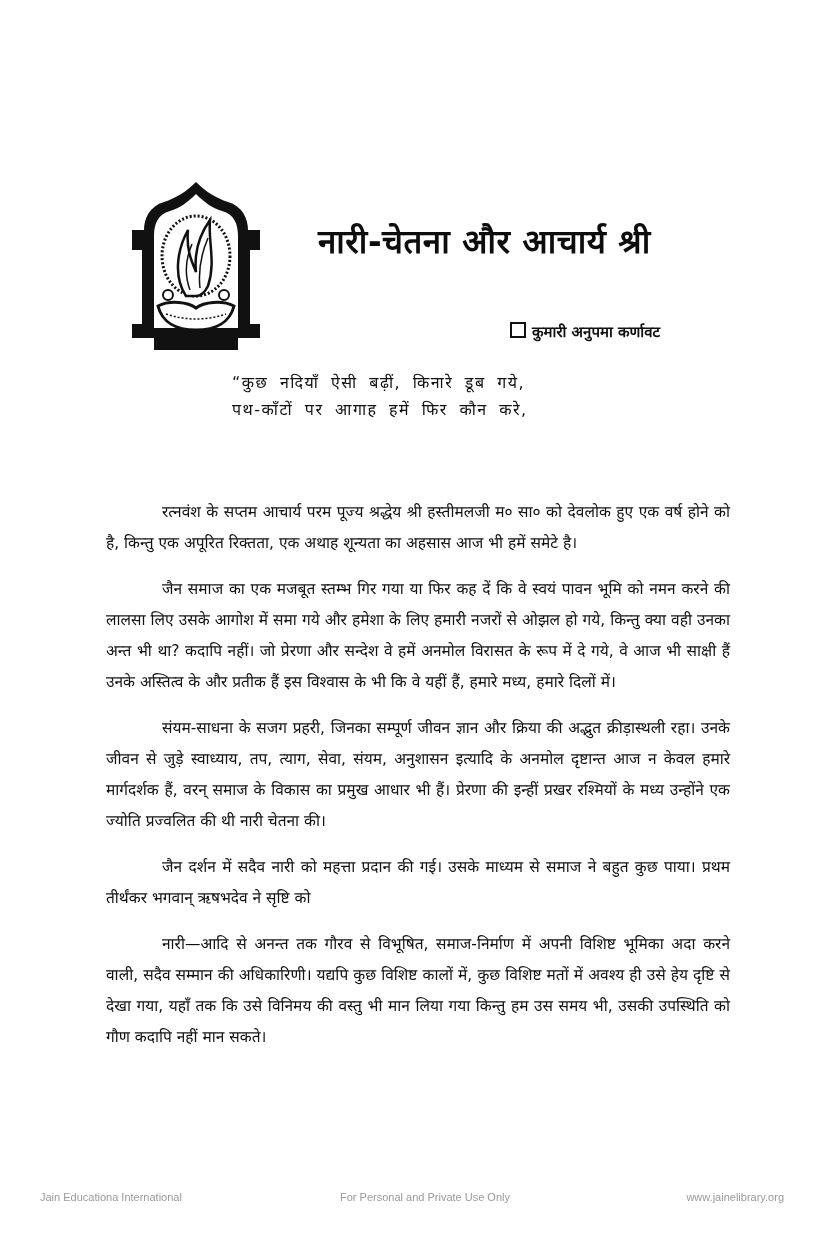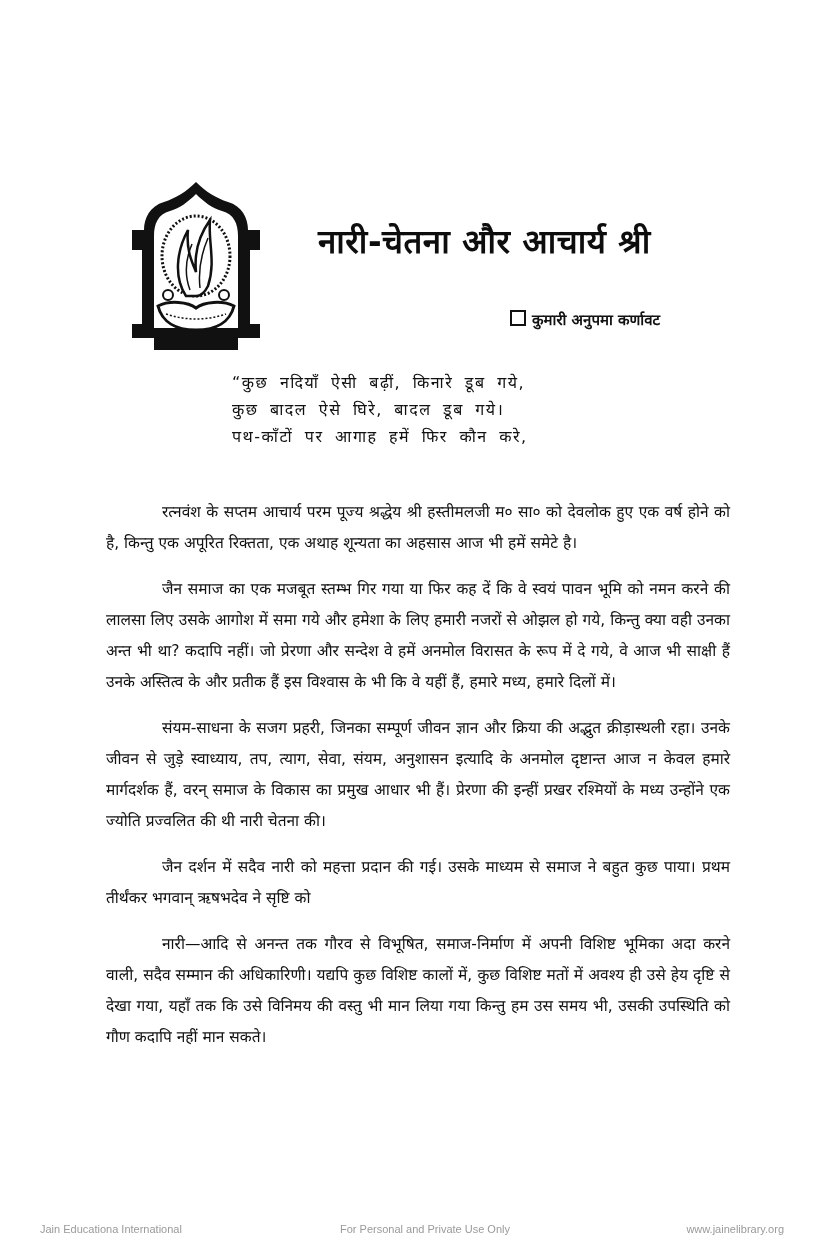--- a/index.html
+++ b/index.html
@@ -8,42 +8,42 @@
       font-family: "DejaVu Sans", sans-serif; color: #111111;
     }
     .page { position: absolute; left: 0; top: 0; width: 828px; height: 939px; }
     .emblem { position: absolute; left: 124px; top: 178px; width: 144px; height: 180px; }
     .title {
       position: absolute; left: 318px; top: 218px; width: 420px;
       font-size: 33px; font-weight: bold; letter-spacing: 0.5px; white-space: nowrap;
       color: #0d0d0d;
     }
     .author {
-      position: absolute; left: 510px; top: 309px; white-space: nowrap;
+      position: absolute; left: 510px; top: 321px; white-space: nowrap;
       font-size: 15px; font-weight: bold; color: #111;
     }
     .author .box {
       display: inline-block; width: 12px; height: 12px; border: 2px solid #111;
       vertical-align: -1px; margin-right: 6px;
     }
     .poem {
       position: absolute; left: 232px; top: 369px; width: 420px;
       font-size: 16px; line-height: 27px;
     }
     .poem .line { white-space: nowrap; letter-spacing: 1.5px; word-spacing: 5px; }
     .body-text {
       position: absolute; left: 106px; top: 497px; width: 624px;
       font-size: 15.5px; line-height: 31px;
     }
     .para { text-align: justify; text-indent: 56px; margin: 0 0 15px 0; }
     .footer {
       position: absolute; top: 1191px; left: 0; width: 828px; height: 18px;
       font-family: "Liberation Sans", sans-serif; font-size: 11px; color: #9a9a9a;
     }
-    .footer span { position: absolute; white-space: nowrap; margin-top: 32px; }
+    .footer span { position: absolute; white-space: nowrap; }
     .footer .f-left { left: 40px; }
     .footer .f-center { left: 340px; }
     .footer .f-right { right: 44px; }
   </style>
 </head>
 <body>
 
 <div class="page">
 
   <div class="emblem">
@@ -66,21 +66,20 @@
   </div>
 
   <div class="title">नारी-चेतना और आचार्य श्री</div>
 
   <div class="author">
     <span class="box"></span><span>कुमारी अनुपमा कर्णावट</span>
   </div>
 
   <div class="poem">
     <div class="line">“कुछ नदियाँ ऐसी बढ़ीं, किनारे डूब गये,</div>
-    <div class="line">कुछ बादल ऐसे घिरे, बादल डूब गये।</div>
     <div class="line">पथ-काँटों पर आगाह हमें फिर कौन करे,</div>
   </div>
 
   <div class="body-text">
     <p class="para">रत्नवंश के सप्तम आचार्य परम पूज्य श्रद्धेय श्री हस्तीमलजी म० सा० को देवलोक हुए एक वर्ष होने को है, किन्तु एक अपूरित रिक्तता, एक अथाह शून्यता का अहसास आज भी हमें समेटे है।</p>
     <p class="para">जैन समाज का एक मजबूत स्तम्भ गिर गया या फिर कह दें कि वे स्वयं पावन भूमि को नमन करने की लालसा लिए उसके आगोश में समा गये और हमेशा के लिए हमारी नजरों से ओझल हो गये, किन्तु क्या वही उनका अन्त भी था? कदापि नहीं। जो प्रेरणा और सन्देश वे हमें अनमोल विरासत के रूप में दे गये, वे आज भी साक्षी हैं उनके अस्तित्व के और प्रतीक हैं इस विश्वास के भी कि वे यहीं हैं, हमारे मध्य, हमारे दिलों में।</p>
     <p class="para">संयम-साधना के सजग प्रहरी, जिनका सम्पूर्ण जीवन ज्ञान और क्रिया की अद्भुत क्रीड़ास्थली रहा। उनके जीवन से जुड़े स्वाध्याय, तप, त्याग, सेवा, संयम, अनुशासन इत्यादि के अनमोल दृष्टान्त आज न केवल हमारे मार्गदर्शक हैं, वरन् समाज के विकास का प्रमुख आधार भी हैं। प्रेरणा की इन्हीं प्रखर रश्मियों के मध्य उन्होंने एक ज्योति प्रज्वलित की थी नारी चेतना की।</p>
     <p class="para">जैन दर्शन में सदैव नारी को महत्ता प्रदान की गई। उसके माध्यम से समाज ने बहुत कुछ पाया। प्रथम तीर्थंकर भगवान् ऋषभदेव ने सृष्टि को</p>
     <p class="para">नारी—आदि से अनन्त तक गौरव से विभूषित, समाज-निर्माण में अपनी विशिष्ट भूमिका अदा करने वाली, सदैव सम्मान की अधिकारिणी। यद्यपि कुछ विशिष्ट कालों में, कुछ विशिष्ट मतों में अवश्य ही उसे हेय दृष्टि से देखा गया, यहाँ तक कि उसे विनिमय की वस्तु भी मान लिया गया किन्तु हम उस समय भी, उसकी उपस्थिति को गौण कदापि नहीं मान सकते।</p>
   </div>

